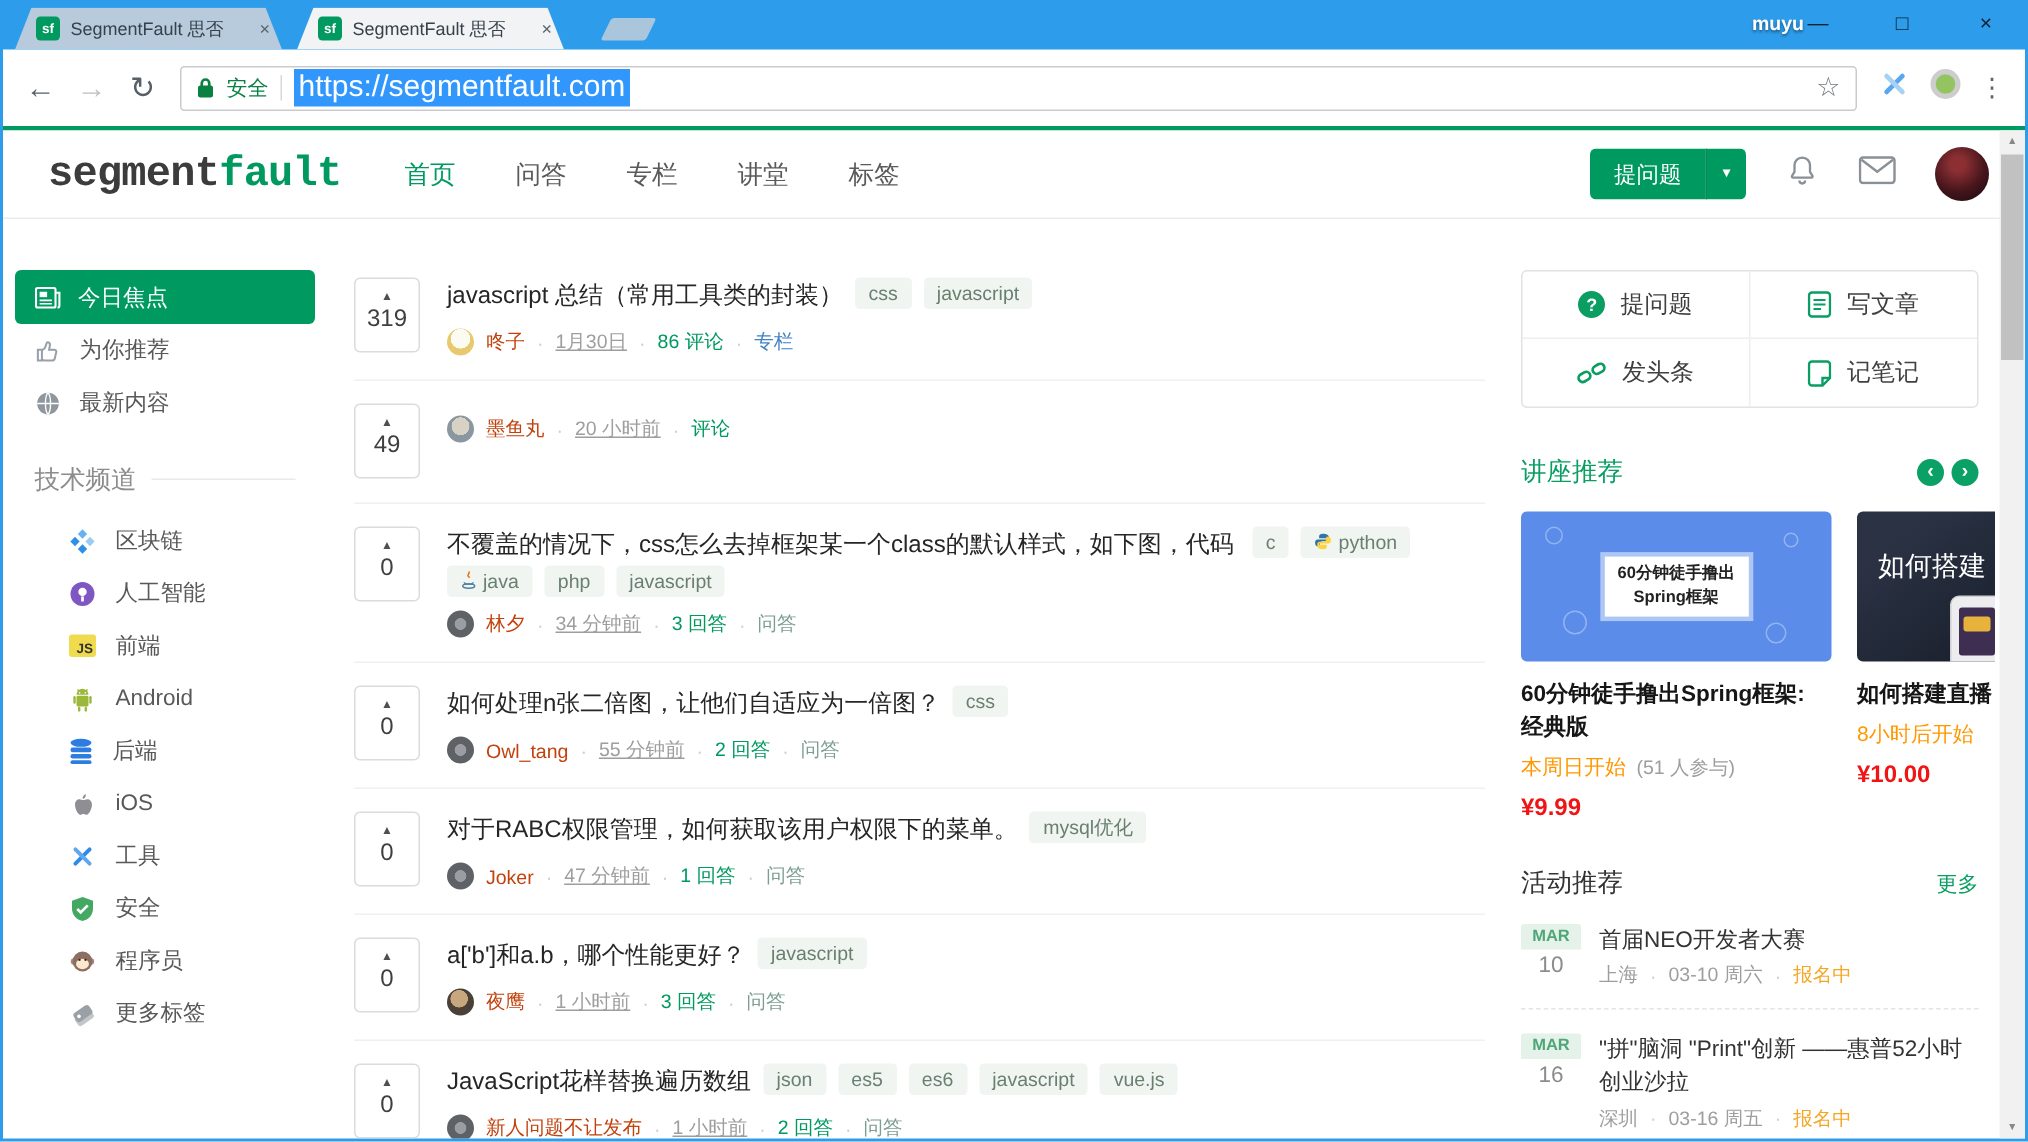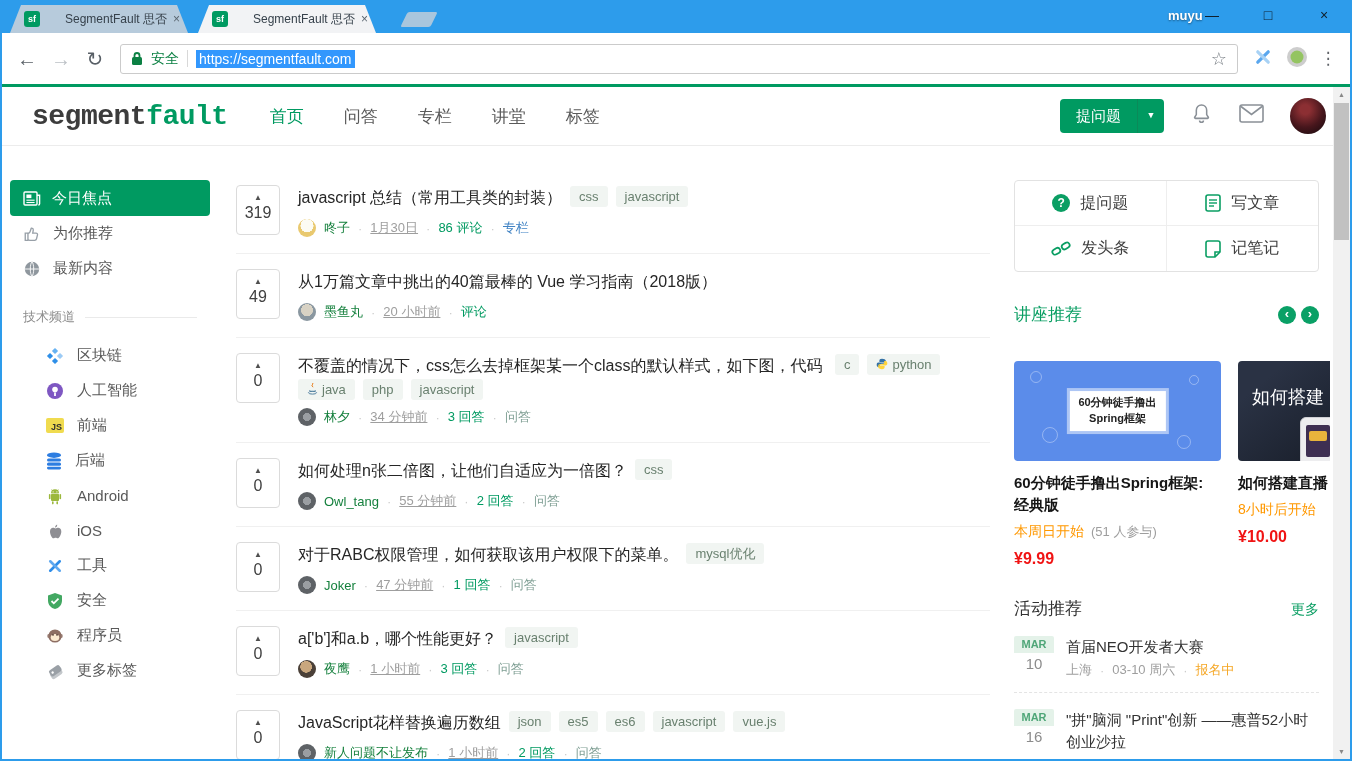--- a/index.html
+++ b/index.html
@@ -12,39 +12,39 @@
   }
 
   
   .titlebar { position:absolute; top:0; left:0; width:100%; height:33px; background:#2D9CEB; }
   .tab { position:absolute; bottom:0; height:28px; width:178px; display:flex; align-items:center;
          padding:0 8px 0 14px; clip-path:polygon(0 100%,11px 0,calc(100% - 11px) 0,100% 100%); }
   .tab-inactive { left:10px; background:#B7CBDC; }
   .tab-active   { left:198px; background:#F2F3F5; }
   .favicon { width:16px; height:16px; min-width:16px; background:#009A61; border-radius:3px;
              color:#fff; font-size:9px; font-weight:bold; display:flex; align-items:center;
-             justify-content:center; margin-right:25px; }
+             justify-content:center; margin-right:7px; }
   .tab-title { font-size:12px; color:#36414B; flex:1; white-space:nowrap; overflow:hidden; }
   .tab-close { color:#5A6670; font-size:12px; margin-left:6px; line-height:1; }
   .newtab-btn { position:absolute; left:404px; bottom:6px; width:30px; height:15px;
                 background:#A9C6DD; transform:skewX(-26deg); border-radius:2px; }
   .win-user { position:absolute; top:8px; left:1168px; color:#fff; font-size:13px; font-weight:bold;
               text-shadow:0 1px 2px rgba(0,0,0,.45); }
   .win-controls { position:absolute; top:0; right:0; height:33px; display:flex; }
   .win-btn { width:56px; text-align:center; line-height:30px; font-size:14px; color:#10202C; }
 
   .toolbar { position:absolute; top:33px; left:2px; right:2px; height:51px; background:#FFFFFF;
              display:flex; align-items:center; padding:0 8px; }
   .nav-btn { font-size:20px; color:#585F66; width:34px; text-align:center; line-height:34px; }
   .nav-btn.disabled { color:#BCC1C6; }
   .omnibox { flex:1; height:30px; border:1px solid #CBCBCB; border-radius:3px; background:#fff;
              display:flex; align-items:center; padding:0 10px; margin:0 8px; gap:8px; }
   .secure-label { color:#0B8043; font-size:14px; }
   .omni-div { width:1px; height:17px; background:#D8D8D8; }
-  .url-selected { background:#3297FD; color:#fff; font-size:14px; padding:1px 3px; }
+  .url-selected { background:#3297FD; color:#fff; font-size:20px; padding:1px 3px; }
   .star-btn { margin-left:auto; font-size:18px; color:#767C82; }
   .tb-icon { width:34px; text-align:center; }
   .menu-btn { font-size:17px; color:#5F6368; width:28px; text-align:center; letter-spacing:0; }
 
   
   .page { position:absolute; top:84px; left:2px; right:2px; bottom:2px; background:#fff; overflow:hidden; }
   .green-strip { height:3px; background:#009A61; }
 
   .sf-header { height:59px; border-bottom:1px solid #ECECEC; display:flex; align-items:center;
                padding:0 24px 0 30px; background:#fff;font-family:Liberation Mono, monospace; }
@@ -65,21 +65,21 @@
   .avatar-lg { width:36px; height:36px; border-radius:50%;
                background:radial-gradient(circle at 42% 32%, #8C2F33 15%, #47161C 55%, #170A0E 95%); }
 
   
   .left-col { position:absolute; left:8px; top:96px; width:200px; }
   .focus-btn { height:36px; background:#009A61; border-radius:4px; color:#fff; display:flex;
                align-items:center; gap:11px; padding:4px 13px; font-size:15px; }
   .side-item { height:35px; display:flex; align-items:center; gap:12px; padding:12px 13px;
                color:#595959; font-size:15px; }
   .section-head { margin:22px 13px 12px; display:flex; align-items:center; gap:10px;
-                  color:#8C8C8C; font-size:13px; }
+                  color:#8C8C8C; font-size:17px; }
   .section-line { flex:1; height:1px; background:#EAEAEA; }
   .channel { height:35px; display:flex; align-items:center; gap:13px; padding-left:36px;
              color:#595959; font-size:15px; }
   .js-badge { width:18px; height:15px; background:#F0DB4F; border-radius:2px; color:#32332E;
               font-size:9px; font-weight:bold; display:flex; align-items:flex-end;
               justify-content:flex-end; padding:0 2px 1px 0; }
   .q-circle { width:18px; height:18px; border-radius:50%; background:#0A9E63; color:#fff;
               font-size:12px; font-weight:bold; display:flex; align-items:center; justify-content:center; }
 
   
@@ -93,41 +93,41 @@
   .item-title { font-size:16px; color:#262626; line-height:26px; margin-right:8px; }
   .tag { display:inline-block; background:#F1F5F2; color:#69806F; font-size:13px; line-height:21px;
          padding:0 9px; border-radius:3px; margin-right:8px; vertical-align:2px; white-space:nowrap; }
   .tag svg { vertical-align:-1px; margin-right:4px; }
   .meta { margin-top:8px; display:flex; align-items:center; gap:8px; font-size:13px; }
   .avatar-sm { width:18px; height:18px; min-width:18px; border-radius:50%; }
   .av-egg  { background:radial-gradient(circle at 50% 38%, #FCFBF2 45%, #E9C96F 46%); }
   .av-gray { background:radial-gradient(circle at 50% 40%, #D8D2C4 42%, #8A97A0 43%); }
   .av-def  { background:radial-gradient(circle, #9A9EA2 30%, #5E6266 32%); }
   .av-photo{ background:radial-gradient(circle at 45% 38%, #C9A77E 38%, #4A4038 40%); }
-  .author { color:#15803d; }
+  .author { color:#c2410c; }
   .sep { color:#CCCCCC; }
   .time { color:#9E9E9E;text-decoration:underline; }
   .count { color:#009A61; }
   .section-link { color:#7E9E93; }
   .section-link.blue { color:#4183C4; }
 
   
   .right-col { position:absolute; left:1012px; top:96px; width:316px; height:calc(100% - 96px); overflow:hidden; }
   .action-box { border:1px solid #E2E2E2; border-radius:4px; display:grid;
                 grid-template-columns:1fr 1fr; width:305px; background:#fff; }
   .action-cell { height:45px; display:flex; align-items:center; justify-content:center; gap:10px;
                  font-size:16px; color:#404040; }
   .ac-br { border-right:1px solid #EEEEEE; } .ac-bb { border-bottom:1px solid #EEEEEE; }
 
   .lect-head { margin-top:31px; display:flex; align-items:center; width:305px; }
   .lect-title { color:#0A9E63; font-size:17px; flex:1; }
   .car-btn { width:18px; height:18px; border-radius:50%; background:#0AA066; color:#fff; font-size:13px;
              line-height:16px; text-align:center; margin-left:5px; font-weight:bold; }
   .cards { display:flex; gap:17px; margin-top:15px; width:450px; }
-  .card { width:207px; min-width:207px;margin-top:20px; }
+  .card { width:207px; min-width:207px; }
   .card-img { height:100px; border-radius:4px; position:relative; overflow:hidden; }
   .card1-img { background:#5B8CEA; }
   .doodle { position:absolute; border:1.5px solid rgba(255,255,255,.35); border-radius:50%; }
   .card-label { position:absolute; top:50%; left:50%; transform:translate(-50%,-50%); background:#fff;
                 padding:4px 9px; text-align:center; font-size:11px; font-weight:bold; color:#222;
                 line-height:1.45; box-shadow:0 0 0 3px rgba(255,255,255,.5); white-space:nowrap; }
   .card2-img { background:linear-gradient(140deg,#2A3244 15%,#141923 80%); }
   .card2-text { position:absolute; top:24px; left:14px; color:#fff; font-size:18px; }
   .phone { position:absolute; top:56px; left:62px; width:36px; height:50px; background:#EDEDEF;
            border-radius:6px; border:1px solid #CFCFD4; }
@@ -306,44 +306,44 @@
         <circle cx="9" cy="7.6" r="2.8" fill="#fff"></circle>
         <rect x="8.1" y="10.6" width="1.8" height="3.4" fill="#fff"></rect>
       </svg>
       <span>人工智能</span>
     </div>
     <div class="channel">
       <span class="js-badge">JS</span>
       <span>前端</span>
     </div>
     <div class="channel">
-      <svg width="16" height="18" viewBox="0 0 16 18" class="inline-svg">
-        <ellipse cx="8" cy="3.2" rx="7" ry="2.7" fill="#2D7DE1"></ellipse>
-        <rect x="1" y="6.4" width="14" height="3.1" rx="1.5" fill="#2D7DE1"></rect>
-        <rect x="1" y="10.6" width="14" height="3.1" rx="1.5" fill="#2D7DE1"></rect>
-        <rect x="1" y="14.8" width="14" height="2.6" rx="1.3" fill="#2D7DE1"></rect>
-      </svg>
-      <span>后端</span>
-    </div>
-    <div class="channel">
       <svg width="18" height="18" viewBox="0 0 18 18" class="inline-svg">
         <path d="M5 6.2a4 4 0 0 1 8 0z" fill="#9CB83C"></path>
         <line x1="5.7" y1="2.6" x2="6.5" y2="3.8" stroke="#9CB83C" stroke-width="1"></line>
         <line x1="12.3" y1="2.6" x2="11.5" y2="3.8" stroke="#9CB83C" stroke-width="1"></line>
         <circle cx="7.1" cy="4.9" r=".55" fill="#fff"></circle>
           <circle cx="10.9" cy="4.9" r=".55" fill="#fff"></circle>
         <rect x="5" y="6.8" width="8" height="7.2" rx="1" fill="#9CB83C"></rect>
         <rect x="2.9" y="7" width="1.6" height="5.2" rx=".8" fill="#9CB83C"></rect>
         <rect x="13.5" y="7" width="1.6" height="5.2" rx=".8" fill="#9CB83C"></rect>
         <rect x="6" y="14.2" width="1.6" height="3.2" rx=".8" fill="#9CB83C"></rect>
         <rect x="10.4" y="14.2" width="1.6" height="3.2" rx=".8" fill="#9CB83C"></rect>
       </svg>
       <span>Android</span>
     </div>
     <div class="channel">
+      <svg width="16" height="18" viewBox="0 0 16 18" class="inline-svg">
+        <ellipse cx="8" cy="3.2" rx="7" ry="2.7" fill="#2D7DE1"></ellipse>
+        <rect x="1" y="6.4" width="14" height="3.1" rx="1.5" fill="#2D7DE1"></rect>
+        <rect x="1" y="10.6" width="14" height="3.1" rx="1.5" fill="#2D7DE1"></rect>
+        <rect x="1" y="14.8" width="14" height="2.6" rx="1.3" fill="#2D7DE1"></rect>
+      </svg>
+      <span>后端</span>
+    </div>
+    <div class="channel">
       <svg width="18" height="18" viewBox="0 0 18 18" class="inline-svg">
         <path d="M9.2 4.6c.4-1.5 1.9-2.2 1.9-2.2s.3 1.6-.5 2.4c-.7.8-1.6.6-1.6.6z" fill="#8E8E93"></path>
         <path d="M12.2 5.8c1.6 0 3.1 1.3 3.1 3.6 0 3.1-2.1 6.8-3.6 6.8-.8 0-1.2-.5-2.1-.5s-1.4.5-2.1.5C6 16.2 4 12.5 4 9.4 4 7.1 5.5 5.8 7 5.8c1 0 1.7.6 2.6.6s1.5-.6 2.6-.6z" fill="#8E8E93"></path>
       </svg>
       <span>iOS</span>
     </div>
     <div class="channel">
       <svg width="18" height="18" viewBox="0 0 18 18" class="inline-svg">
         <g transform="rotate(45 9 9)">
             <rect x="7.7" y="1" width="2.6" height="16" rx="1.3" fill="#2D8CE8"></rect>
@@ -405,21 +405,20 @@
         </div>
       </div>
     </div>
 
     <div class="feed-item">
       <div class="vote-box">
         <span class="vote-arrow">▲</span>
         <span class="vote-num">49</span>
       </div>
       <div class="item-body">
-        <span class="item-title">从1万篇文章中挑出的40篇最棒的 Vue 学习指南（2018版）</span>
         <div class="meta">
           <span class="avatar-sm av-gray"></span>
           <span class="author">墨鱼丸</span>
           <span class="sep">·</span>
           <span class="time">20 小时前</span>
           <span class="sep">·</span>
           <span class="count">评论</span>
         </div>
       </div>
     </div>

